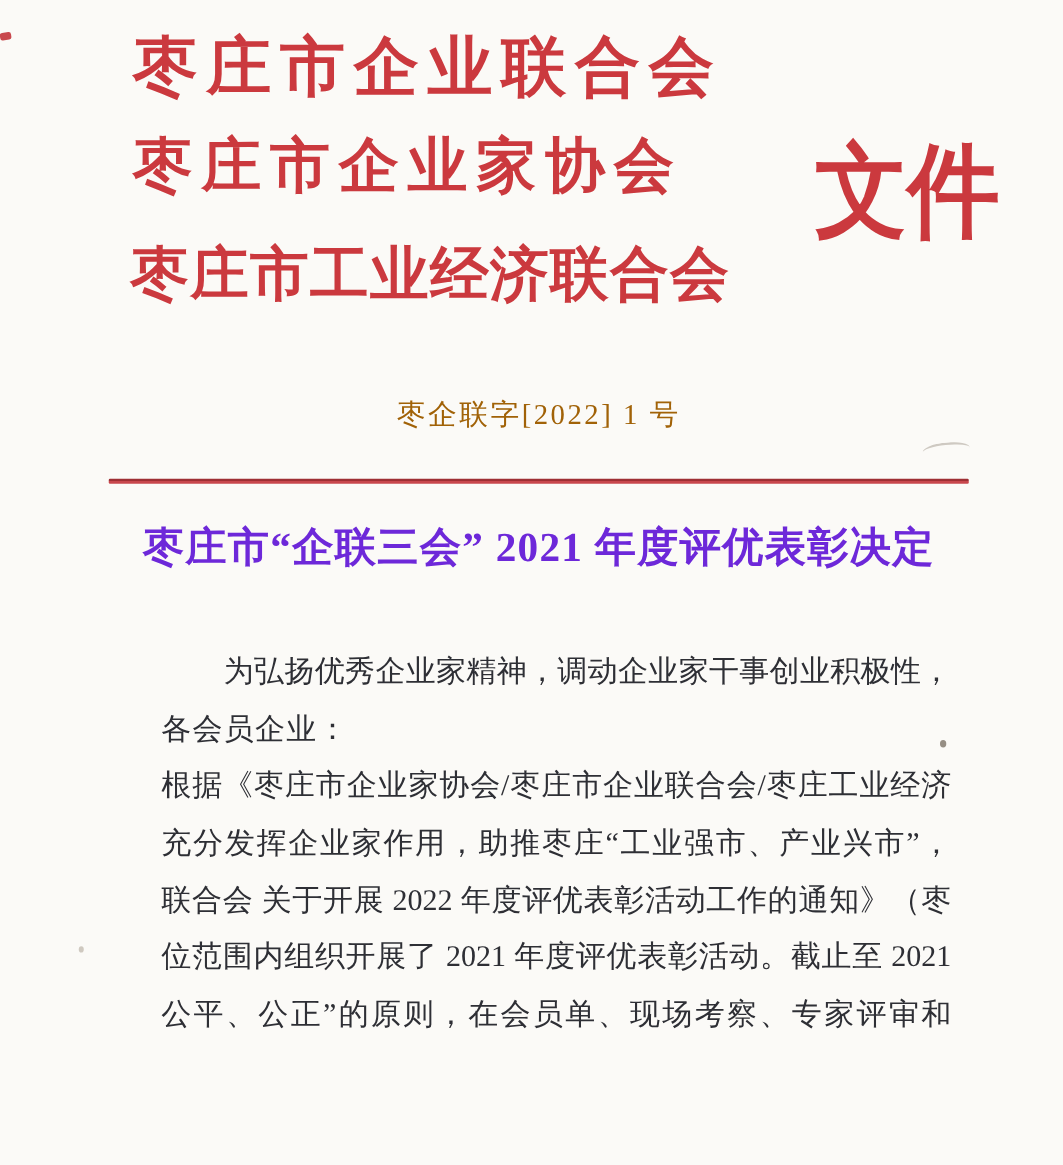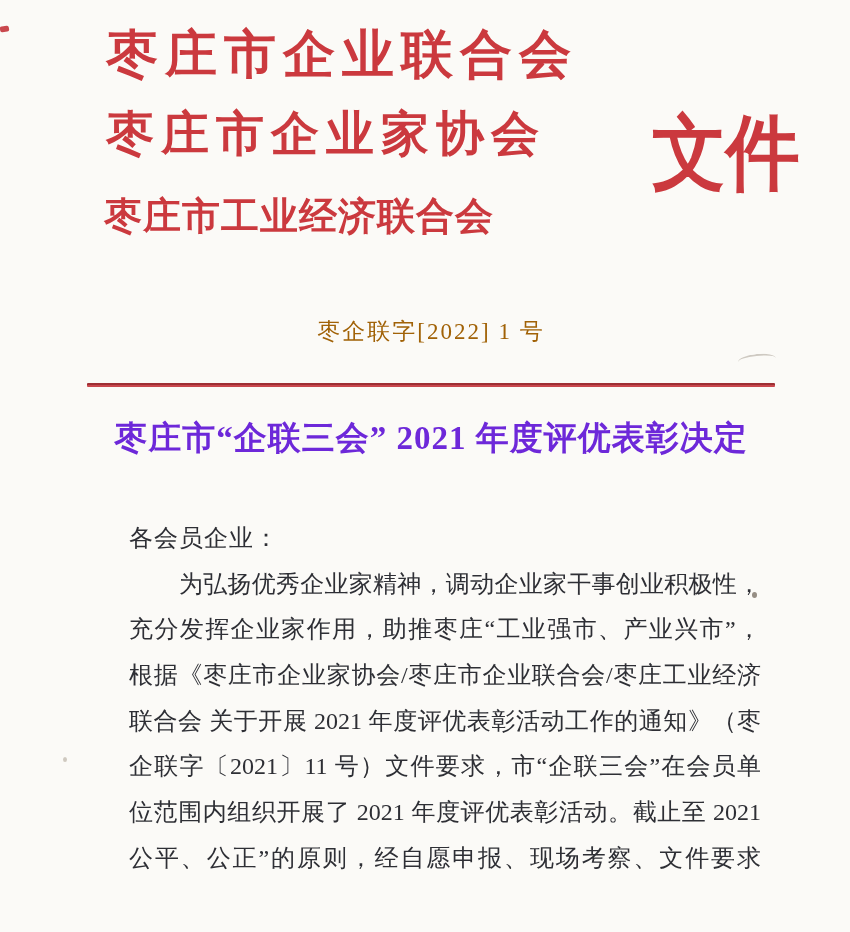--- a/index.html
+++ b/index.html
@@ -16,21 +16,21 @@
   .org-line {
     position: absolute;
     left: 106px;
     color: #cb393e;
     font-weight: 700;
     line-height: 1;
     white-space: nowrap;
   }
   .org-line-1 { top: 29px;  font-size: 52px; letter-spacing: 7px; }
   .org-line-2 { top: 110px; font-size: 48px; letter-spacing: 7px; }
-  .org-line-3 { top: 197px; font-size: 38px; letter-spacing: 1px; left: 104px; }
+  .org-line-3 { top: 197px; font-size: 47px; letter-spacing: 1px; left: 104px; }
   .doc-type {
     position: absolute;
     left: 652px; top: 107px;
     color: #cb393e;
     font-weight: 700;
     font-size: 82px;
     line-height: 1.15;
     transform: scaleX(0.9);
     transform-origin: left top;
     white-space: nowrap;
@@ -128,23 +128,22 @@
     <div class="doc-type">文件</div>
   </div>
 
   <div class="ref-number">枣企联字[2022] 1 号</div>
 
   <div class="divider"></div>
 
   <div class="doc-title">枣庄市“企联三会” 2021 年度评优表彰决定</div>
 
   <div class="body-text">
+    <div class="line indent">为弘扬优秀企业家精神，调动企业家干事创业积极性，</div>
     <div class="line salutation">各会员企业：</div>
-    <div class="line indent">为弘扬优秀企业家精神，调动企业家干事创业积极性，</div>
+    <div class="line">根据《枣庄市企业家协会/枣庄市企业联合会/枣庄工业经济</div>
     <div class="line">充分发挥企业家作用，助推枣庄“工业强市、产业兴市”，</div>
-    <div class="line">根据《枣庄市企业家协会/枣庄市企业联合会/枣庄工业经济</div>
-    <div class="line">联合会 关于开展 2021 年度评优表彰活动工作的通知》（枣</div>
-    <div class="line">企联字〔2021〕11 号）文件要求，市“企联三会”在会员单</div>
+    <div class="line">联合会 关于开展 2022 年度评优表彰活动工作的通知》（枣</div>
     <div class="line">位范围内组织开展了 2021 年度评优表彰活动。截止至 2021</div>
-    <div class="line">公平、公正”的原则，经自愿申报、现场考察、文件要求</div>
+    <div class="line">公平、公正”的原则，在会员单、现场考察、专家评审和</div>
   </div>
 
 </div>
 
 </body></html>

